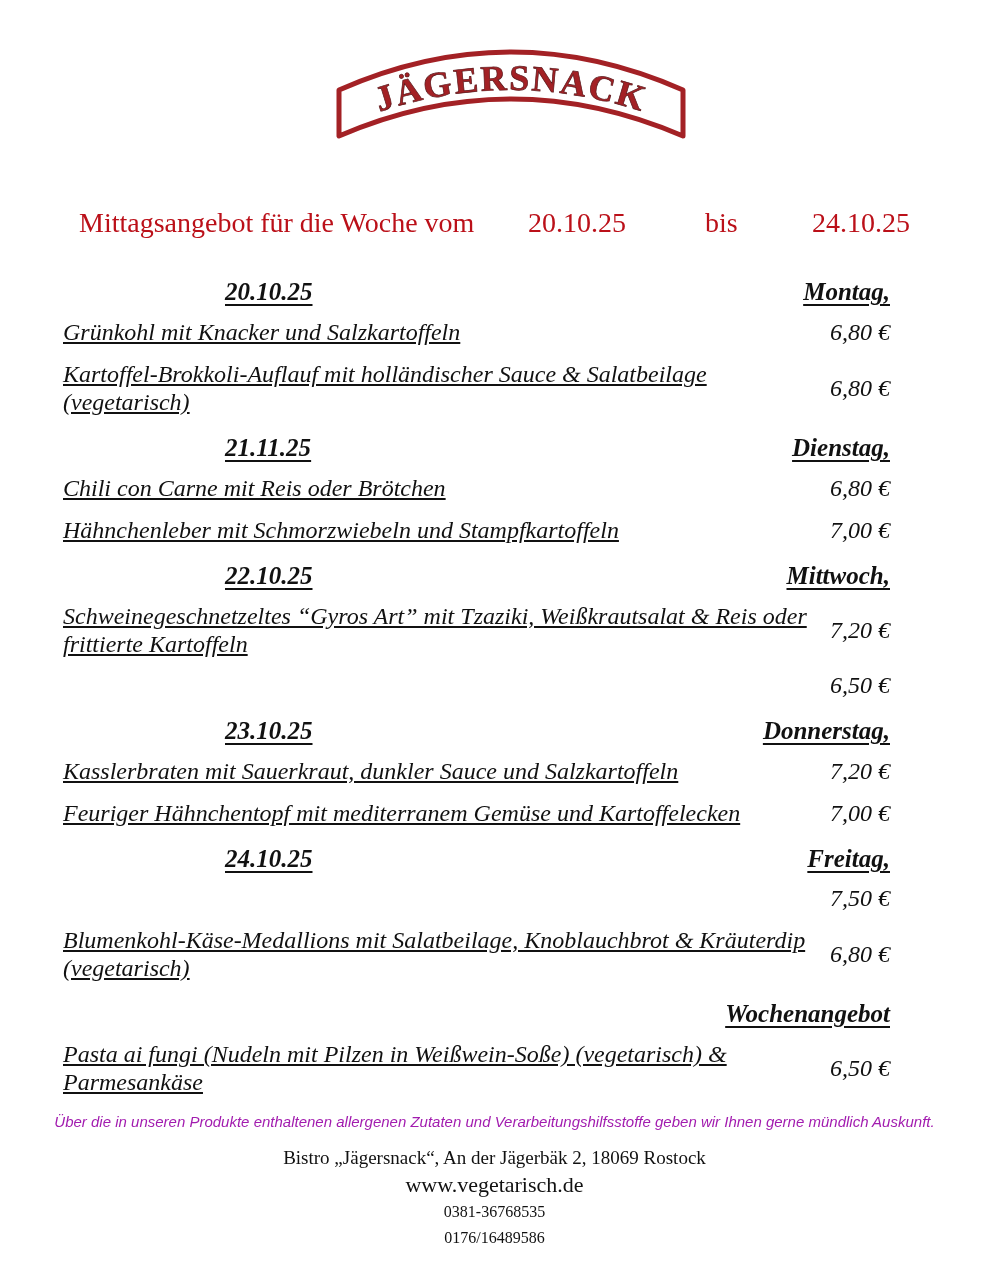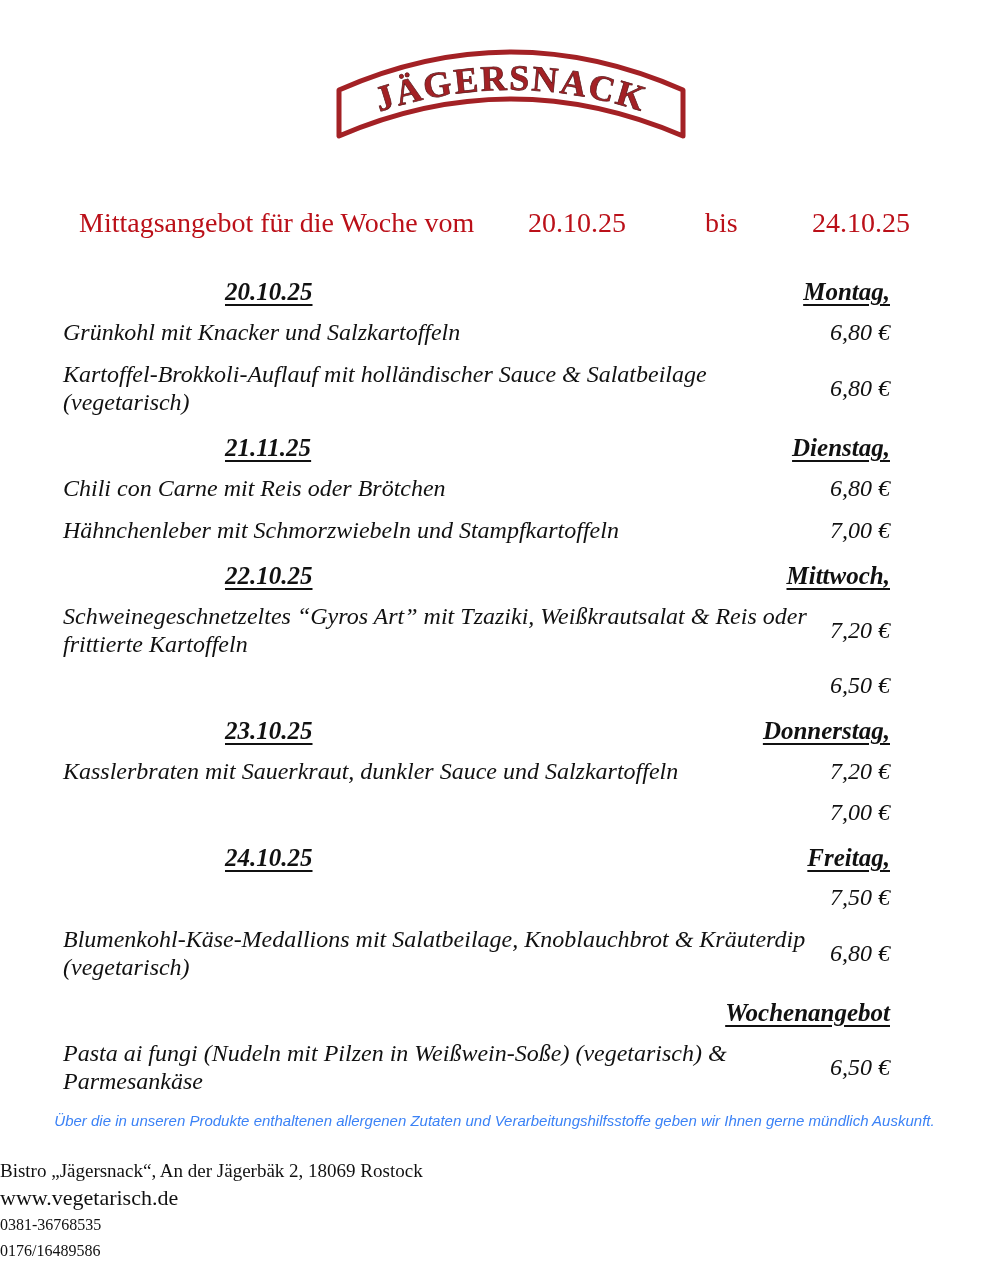--- a/index.html
+++ b/index.html
@@ -67,40 +67,41 @@
   .dish-row {
     display: flex;
     align-items: center;
     padding: 7px 0;
   }
   .dish-name {
     width: 745px;
     font-size: 24px;
     font-style: italic;
     line-height: 28px;
+    text-decoration: underline;
   }
   .dish-price {
     margin-left: auto;
     font-size: 24px;
     font-style: italic;
     white-space: nowrap;
   }
 
   
   .allergen {
     margin-top: 10px;
     text-align: center;
     font-family: "Liberation Sans", sans-serif;
     font-style: italic;
     font-size: 15px;
-    color: #3b82f6;
-  }
-
-  
-  .footer { margin-top: 30px; text-align: left; }
+    color: #a21caf;
+  }
+
+  
+  .footer { margin-top: 16px; text-align: center; }
   .footer .address { font-size: 19px; line-height: 24px; }
   .footer .website { font-size: 22px; line-height: 29px; }
   .footer .phone   { font-size: 16px; line-height: 26px; }
 </style>
 </head>
 <body>
 
 <div class="page">
 
   <div class="logo-wrap">
@@ -171,20 +172,21 @@
       <div class="menu-section">
         <div class="day-heading">
           <span class="day">Donnerstag,</span>
           <span class="date">23.10.25</span>
         </div>
         <div class="dish-row">
           <div class="dish-name">Kasslerbraten mit Sauerkraut, dunkler Sauce und Salzkartoffeln</div>
           <div class="dish-price">7,20 €</div>
         </div>
         <div class="dish-row">
+          <div class="dish-name">Feuriger Hähnchentopf mit mediterranem Gemüse und Kartoffelecken</div>
           <div class="dish-price">7,00 €</div>
         </div>
       </div>
 
       <div class="menu-section">
         <div class="day-heading">
           <span class="day">Freitag,</span>
           <span class="date">24.10.25</span>
         </div>
         <div class="dish-row">

